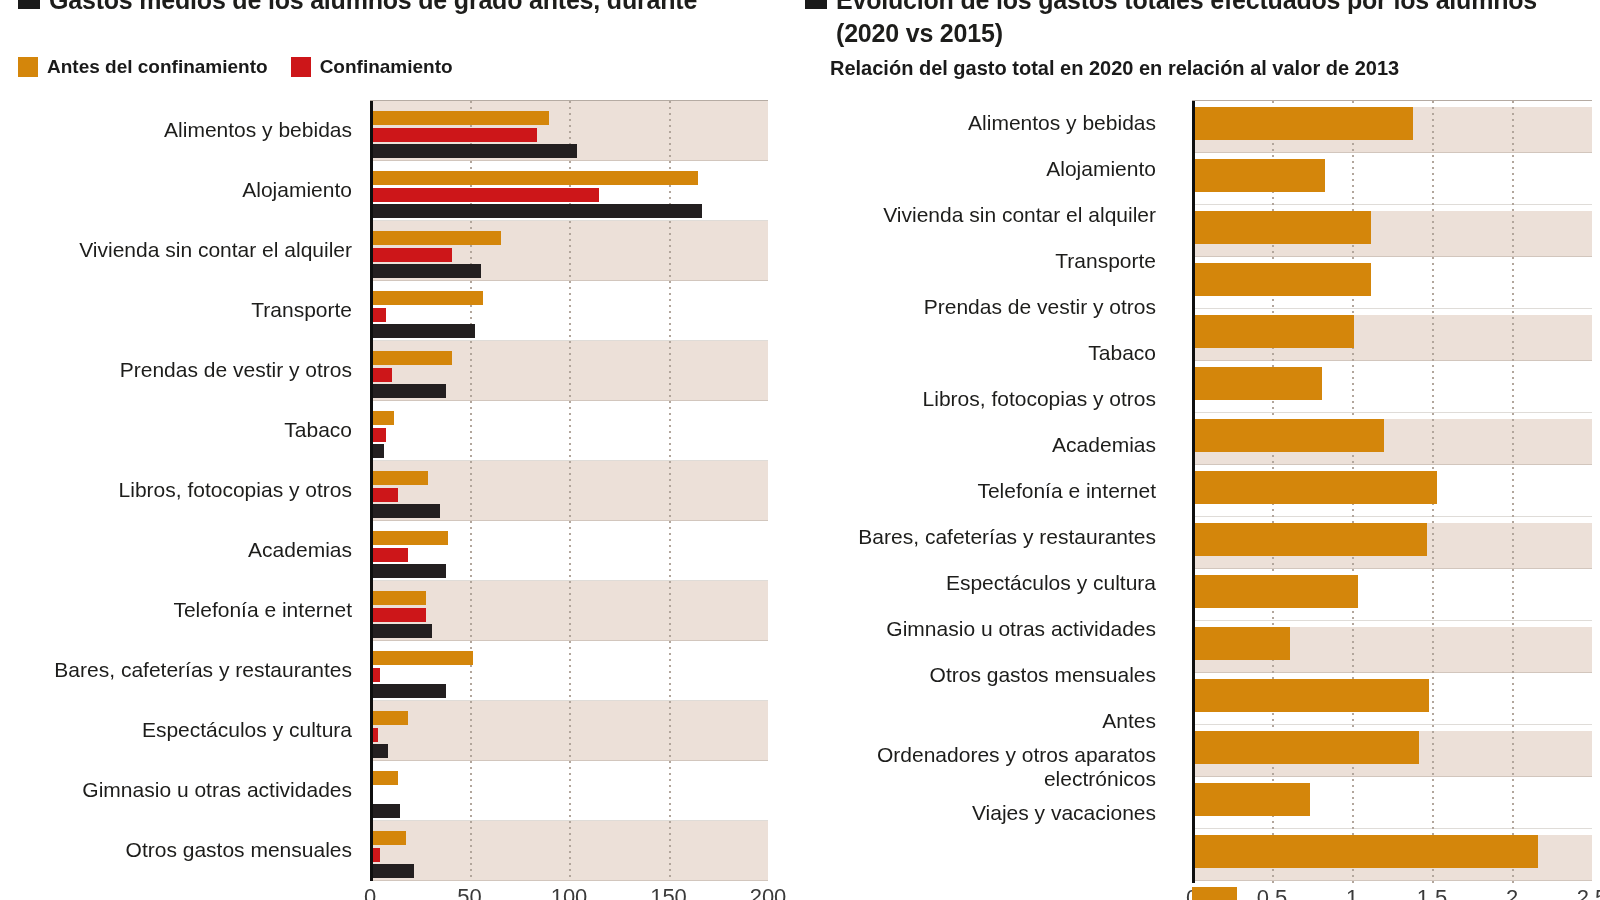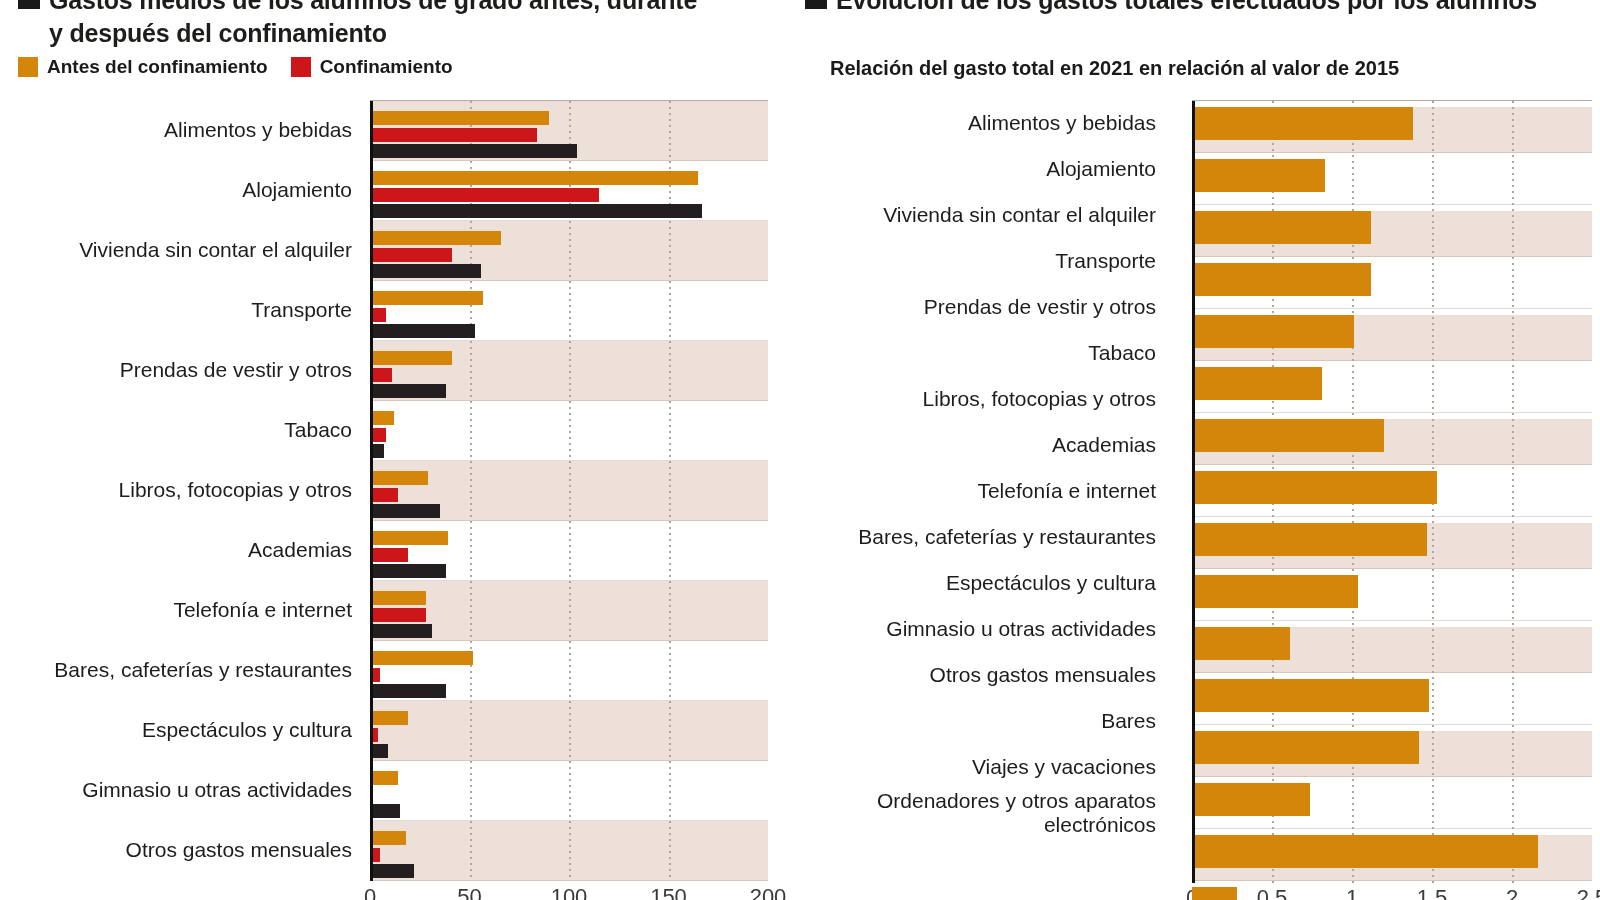--- a/index.html
+++ b/index.html
@@ -49,21 +49,20 @@
 </style>
 </head>
 <body>
 
 <div id="root">
 
   <div class="chart-title" id="left-title">
     <div class="title-bullet"></div>
     <div class="title-text">
       <div>Gastos medios de los alumnos de grado antes, durante</div>
-      <div>y después del confinamiento</div>
     </div>
   </div>
 
   <div class="legend">
     <div class="legend-item">
       <div class="legend-swatch" style="background: rgb(212, 134, 11);"></div>
       <div class="legend-label">Antes del confinamiento</div>
     </div>
     <div class="legend-item">
       <div class="legend-swatch" style="background: rgb(205, 22, 25);"></div>
@@ -161,42 +160,43 @@
       <span class="xtick" style="left: 25%;">50</span>
       <span class="xtick" style="left: 50%;">100</span>
       <span class="xtick" style="left: 75%;">150</span>
       <span class="xtick" style="left: 100%;">200</span>
     </div>
 
   <div class="chart-title" id="right-title">
     <div class="title-bullet"></div>
     <div class="title-text">
       <div>Evolución de los gastos totales efectuados por los alumnos</div>
+      <div>(2020 vs 2015)</div>
     </div>
   </div>
 
-  <div class="subtitle">Relación del gasto total en 2021 en relación al valor de 2015</div>
+  <div class="subtitle">Relación del gasto total en 2020 en relación al valor de 2013</div>
 
   <div class="labels-col" id="right-labels">
       <div class="cat-label">Alimentos y bebidas</div>
       <div class="cat-label">Alojamiento</div>
       <div class="cat-label">Vivienda sin contar el alquiler</div>
       <div class="cat-label">Transporte</div>
       <div class="cat-label">Prendas de vestir y otros</div>
       <div class="cat-label">Tabaco</div>
       <div class="cat-label">Libros, fotocopias y otros</div>
       <div class="cat-label">Academias</div>
       <div class="cat-label">Telefonía e internet</div>
       <div class="cat-label">Bares, cafeterías y restaurantes</div>
       <div class="cat-label">Espectáculos y cultura</div>
       <div class="cat-label">Gimnasio u otras actividades</div>
       <div class="cat-label">Otros gastos mensuales</div>
-      <div class="cat-label">Bares</div>
+      <div class="cat-label">Antes</div>
+      <div class="cat-label">Ordenadores y otros aparatos electrónicos</div>
       <div class="cat-label">Viajes y vacaciones</div>
-      <div class="cat-label">Ordenadores y otros aparatos electrónicos</div>
     </div>
   <div class="plot" id="right-plot">
       <div class="row stripe">
         <div class="hbar-single" style="width: 55.2%; background: rgb(212, 134, 11);"></div>
       </div>
       <div class="row">
         <div class="hbar-single" style="width: 33.2%; background: rgb(212, 134, 11);"></div>
       </div>
       <div class="row stripe">
         <div class="hbar-single" style="width: 44.8%; background: rgb(212, 134, 11);"></div>

